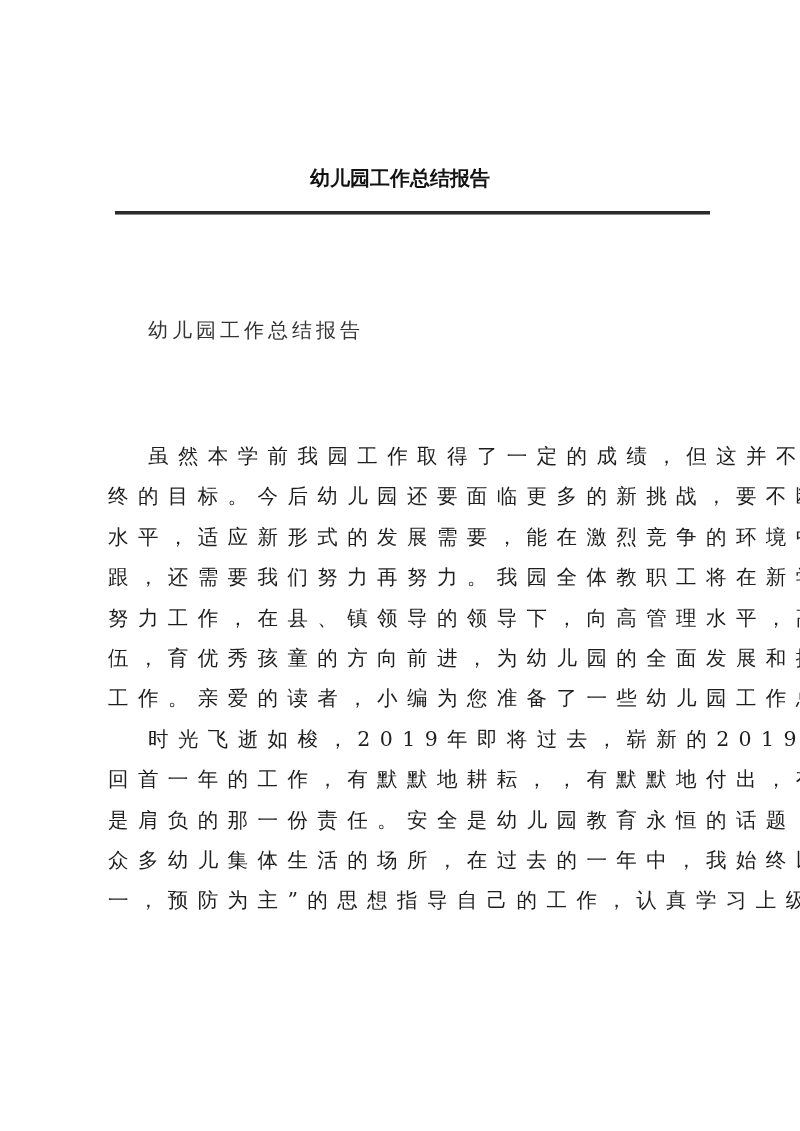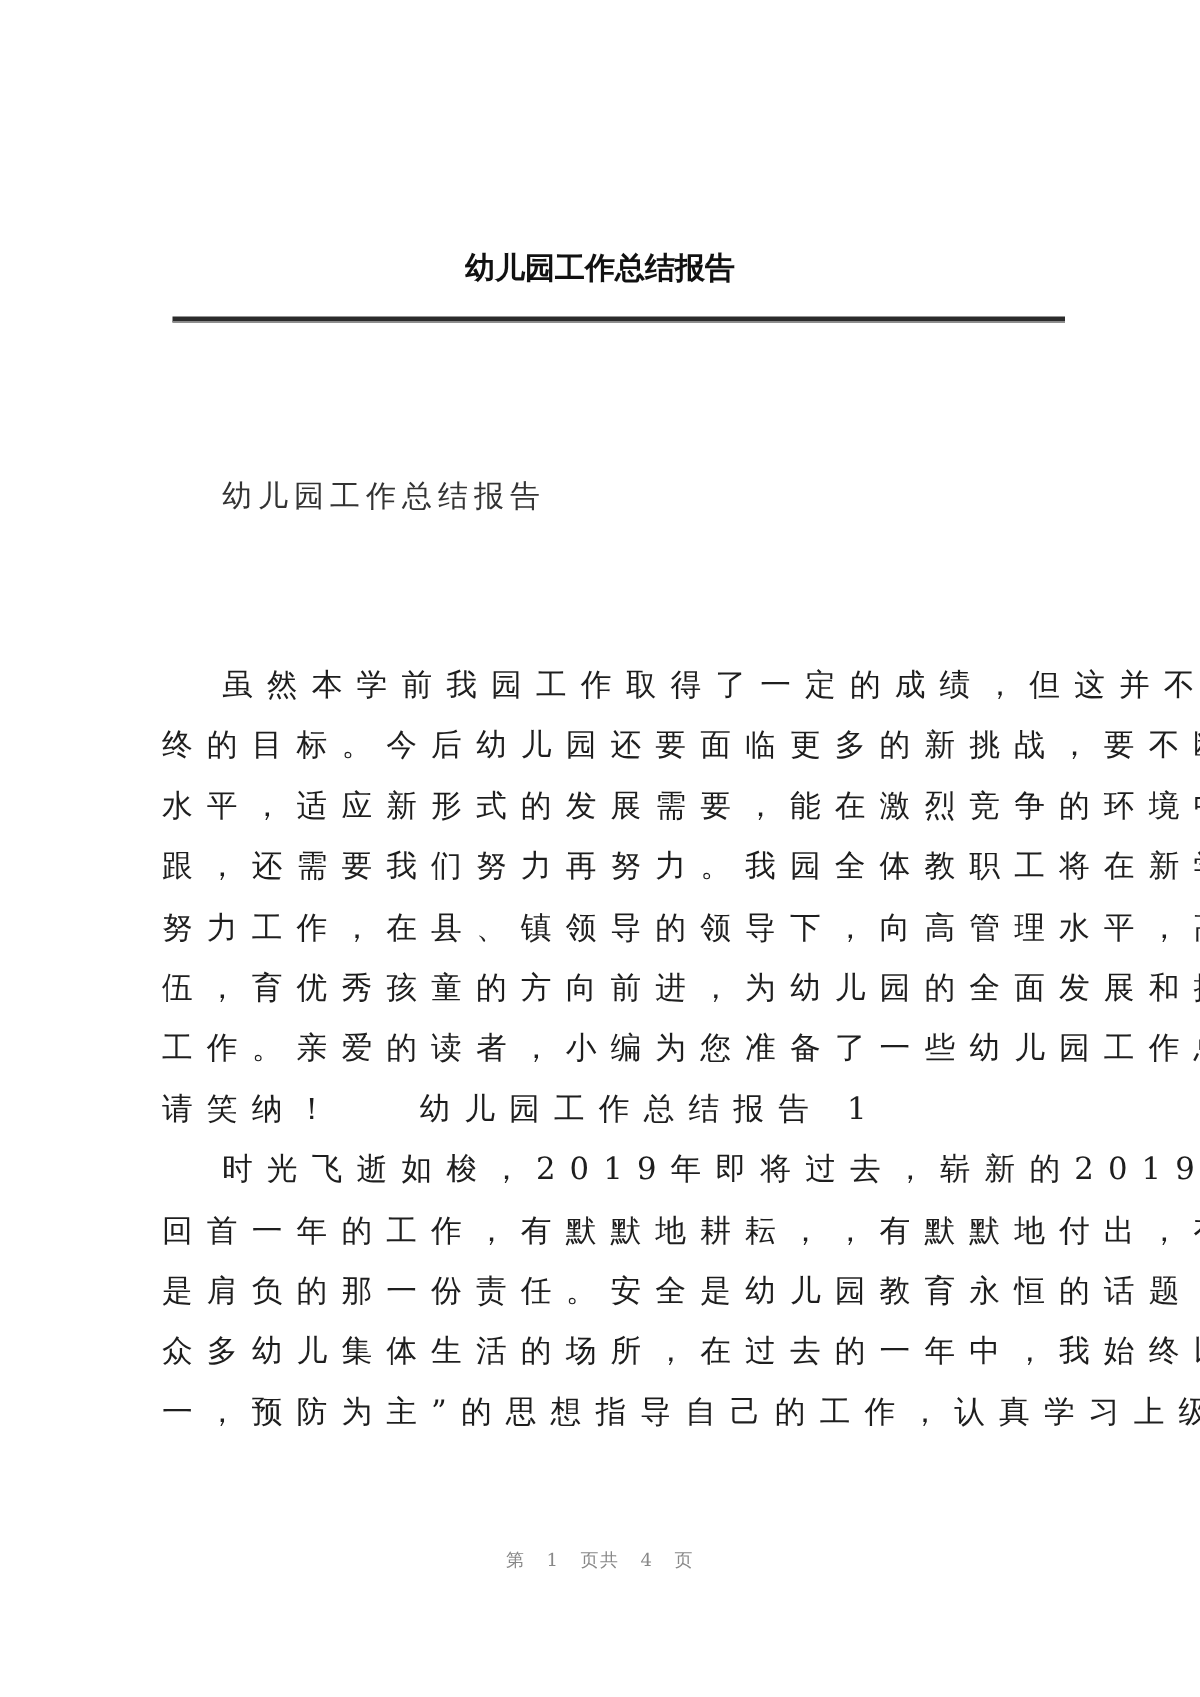--- a/index.html
+++ b/index.html
@@ -100,25 +100,21 @@
   <div class="subtitle">幼儿园工作总结报告</div>
 
   <div class="body-text">
     <div class="line indent">虽然本学前我园工作取得了一定的成绩，但这并不是我们最</div>
     <div class="line">终的目标。今后幼儿园还要面临更多的新挑战，要不断提高办园</div>
     <div class="line">水平，适应新形式的发展需要，能在激烈竞争的环境中站稳脚</div>
     <div class="line">跟，还需要我们努力再努力。我园全体教职工将在新学期里更加</div>
     <div class="line">努力工作，在县、镇领导的领导下，向高管理水平，高师资队</div>
     <div class="line">伍，育优秀孩童的方向前进，为幼儿园的全面发展和提升而努力</div>
     <div class="line">工作。亲爱的读者，小编为您准备了一些幼儿园工作总结报告，</div>
-    <div class="line"><span>请笑纳！</span><span class="gap"></span><span>幼儿园工作总结报告 1</span></div>
     <div class="line indent">时光飞逝如梭，2019年即将过去，崭新的2019眼看到来，</div>
     <div class="line">回首一年的工作，有默默地耕耘，，有默默地付出，有的更多的</div>
     <div class="line">是肩负的那一份责任。安全是幼儿园教育永恒的话题，幼儿园是</div>
     <div class="line">众多幼儿集体生活的场所，在过去的一年中，我始终以“安全第</div>
     <div class="line">一，预防为主”的思想指导自己的工作，认真学习上级转发的各</div>
   </div>
 
-  <div class="footer">
-    <span>第</span><span>1</span><span>页共</span><span>4</span><span>页</span>
-  </div>
 
 </div>
 
 </body></html>

